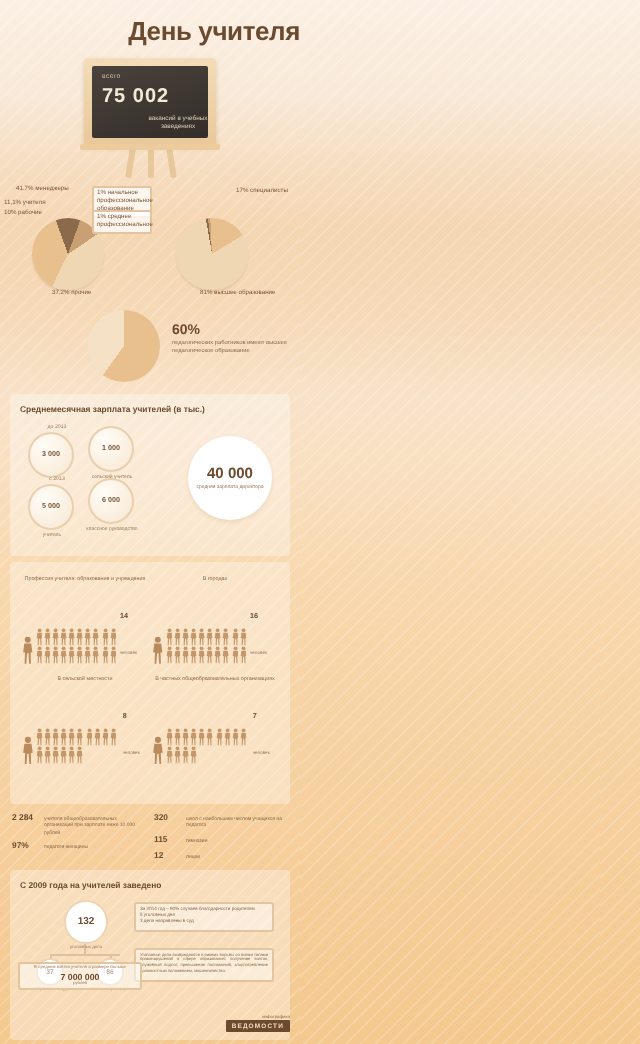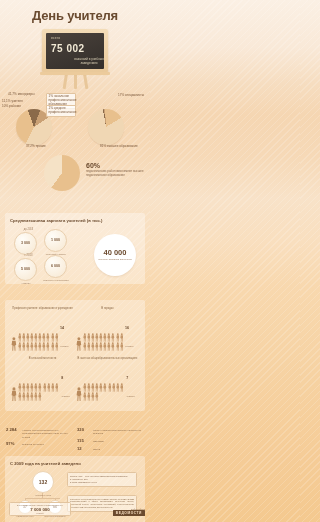--- a/index.html
+++ b/index.html
@@ -14,21 +14,21 @@
       linear-gradient(180deg,#fbf0e4 0%, #f9e9d8 9%, #f6ddc0 16%, #f5d6b2 22%,
         #f6d9b7 30%, #f8e2c8 38%, #f9dfbf 46%, #f8d8ae 55%,
         #f7d5a8 64%, #f6d2a2 72%, #f6cf9c 80%, #f5cc97 88%, #f4c98f 100%);
     color: #6b4a2e;
     position: relative;
   }
   .page { position: relative; width: 150px; height: 522px; }
 
   
   .title {
-    text-align: center;
+    text-align: right;
     font-size: 13px;
     font-weight: bold;
     color: #6a4b30;
     letter-spacing: -0.2px;
     padding-top: 8px;
   }
 
   
   .board-wrap { position: relative; height: 62px; margin-top: 4px; }
   .easel-leg {
@@ -102,22 +102,22 @@
     width: 36px; height: 36px; border-radius: 50%;
   }
   .donut-txt { position: absolute; left: 86px; top: 11px; width: 58px; }
   .donut-pct { font-size: 7px; font-weight: bold; color: #6b4a2e; }
   .donut-sub { font-size: 2.9px; line-height: 1.3; color: #86654a; margin-top: 1px; }
 
   
   .panel {
     background: rgba(255,255,255,0.34);
     border-radius: 2px;
-    margin: 16px 5px;
-    padding: 5px 5px 6px;
+    margin: 0 5px;
+    padding: 5px 5px 16px;
     position: relative;
   }
   .panel-title {
     font-size: 4.2px; font-weight: bold; color: #6b4a2e; margin-bottom: 3px;
   }
 
   
   .coins { position: relative; height: 52px; }
   .coin-grp { position: absolute; }
   .coin-cap {

